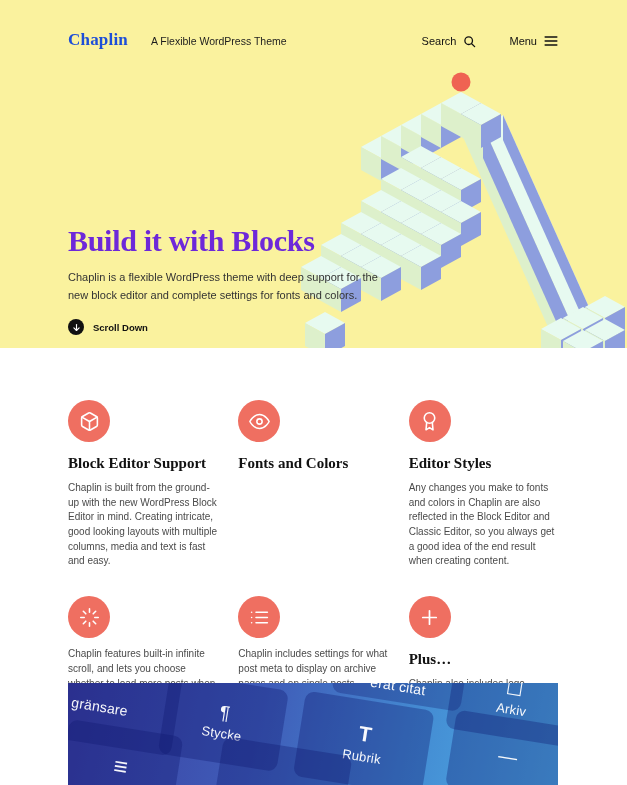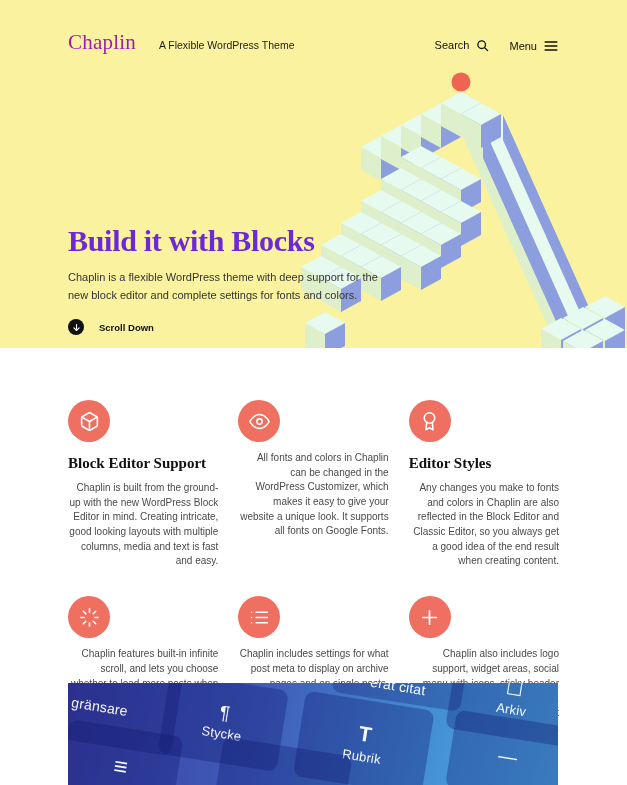--- a/index.html
+++ b/index.html
@@ -11,51 +11,51 @@
 
   
   .hero {
     position:relative; width:627px; height:348px;
     background:#faf29e; overflow:hidden;
   }
   .site-header {
     position:absolute; left:68px; right:69px; top:30px;
     display:flex; align-items:baseline; z-index:5;
   }
-  .site-title { font-family:"Liberation Serif", serif; font-weight:400; font-size:21px; color:#a21caf; letter-spacing:.2px; }
+  .site-title { font-family:"Liberation Serif", serif; font-weight:700; font-size:17px; color:#1d4ed8; letter-spacing:.2px; }
   .site-tagline { font-size:10.5px; color:#1d1d1d; margin-left:23px; }
-  .header-nav { margin-left:auto; display:flex; align-items:flex-end; gap:20px; }
+  .header-nav { margin-left:auto; display:flex; align-items:flex-start; gap:33px; }
   .nav-item { display:flex; align-items:center; gap:7px; font-size:11px; color:#111; cursor:pointer; }
   .nav-item svg { display:block; }
 
   .hero-illustration { position:absolute; right:-6px; top:50px; width:310px; height:298px; z-index:1; }
   .hero-illustration svg { overflow:visible; }
 
   .hero-content { position:absolute; left:68px; top:224px; width:340px; z-index:4; }
   .hero-title { font-family:"Liberation Serif", serif; font-weight:700; font-size:30px; color:#6d28d9; letter-spacing:-.3px; }
   .hero-desc { margin-top:11px; font-size:11px; line-height:1.6; color:#333; width:332px; }
-  .scroll-down { margin-top:15px; display:inline-flex; align-items:center; gap:15px; cursor:pointer; }
+  .scroll-down { margin-top:15px; display:inline-flex; align-items:center; gap:9px; cursor:pointer; }
   .scroll-circle {
     width:16px; height:16px; border-radius:50%; background:#111;
     display:flex; align-items:center; justify-content:center;
   }
   .scroll-label { font-size:9.5px; font-weight:700; color:#111; }
 
   
   .features {
     padding:52px 68px 0 68px;
     display:grid; grid-template-columns:repeat(3, 1fr);
     column-gap:20px; row-gap:27px;
   }
   .feature-icon-circle {
     width:42px; height:42px; border-radius:50%;
     display:flex; align-items:center; justify-content:center;
   }
   .feature-title { font-family:"Liberation Serif", serif; font-weight:700; font-size:15px; color:#111; margin-top:13px; }
-  .feature-text { margin-top:9px; font-size:10px; line-height:1.47; color:#4a4a4a;text-align:right; }
+  .feature-text { margin-top:9px; font-size:10px; line-height:1.47; color:#4a4a4a; }
 
   
   .editor-preview {
     position:absolute; left:68px; top:683px; width:490px; height:160px;
     overflow:hidden;
     background:linear-gradient(103deg, #3a3d9f 0%, #3f5cb8 38%, #4590d5 72%, #52b2e8 100%);
   }
   .keys-plane {
     position:absolute; left:-60px; top:-90px; width:720px; height:340px;
     transform:rotate(9deg); transform-origin:340px 160px;
@@ -188,21 +188,21 @@
       <div class="feature-text">Chaplin is built from the ground-up with the new WordPress Block Editor in mind. Creating intricate, good looking layouts with multiple columns, media and text is fast and easy.</div>
     </div>
 
     <div class="feature">
       <div class="feature-icon-circle" style="background:#ef6f61">
         <svg width="21" height="21" viewBox="0 0 24 24" fill="none" stroke="#fff" stroke-width="1.8" stroke-linecap="round" stroke-linejoin="round">
           <path d="M1 12s4-8 11-8 11 8 11 8-4 8-11 8-11-8-11-8z"></path>
           <circle cx="12" cy="12" r="3"></circle>
         </svg>
       </div>
-      <div class="feature-text">All fonts and colors in Chaplin can be changed in the WordPress Customizer, which makes it easy to give your website a unique look. It supports all fonts on Google Fonts.</div>
+      <div class="feature-title">Fonts and Colors</div>
     </div>
 
     <div class="feature">
       <div class="feature-icon-circle" style="background:#ef6f61">
         <svg width="21" height="21" viewBox="0 0 24 24" fill="none" stroke="#fff" stroke-width="1.8" stroke-linecap="round" stroke-linejoin="round">
           <circle cx="12" cy="8" r="6"></circle>
           <polyline points="8.8 12.9 8 21.5 12 19 16 21.5 15.2 12.9"></polyline>
         </svg>
       </div>
       <div class="feature-title">Editor Styles</div>
@@ -239,20 +239,21 @@
       <div class="feature-text">Chaplin includes settings for what post meta to display on archive pages and on single posts. Simply select the meta you want to display in the Customizer, hit save, and you're done.</div>
     </div>
 
     <div class="feature">
       <div class="feature-icon-circle" style="background:#ef6f61">
         <svg width="23" height="23" viewBox="0 0 24 24" fill="none" stroke="#fff" stroke-width="1.8" stroke-linecap="round">
           <line x1="12" y1="5" x2="12" y2="19"></line>
           <line x1="5" y1="12" x2="19" y2="12"></line>
         </svg>
       </div>
+      <div class="feature-title">Plus…</div>
       <div class="feature-text">Chaplin also includes logo support, widget areas, social menu with icons, sticky header support, a search overlay, responsive design, a lightweight codebase, and much more.</div>
     </div>
 
   </div>
 
   <div class="editor-preview">
     <div class="keys-plane">
 
       <div class="key key-citat" style="left:314px; top:30px; width:130px; height:72px;">
         <div class="key-label">erat citat</div>

